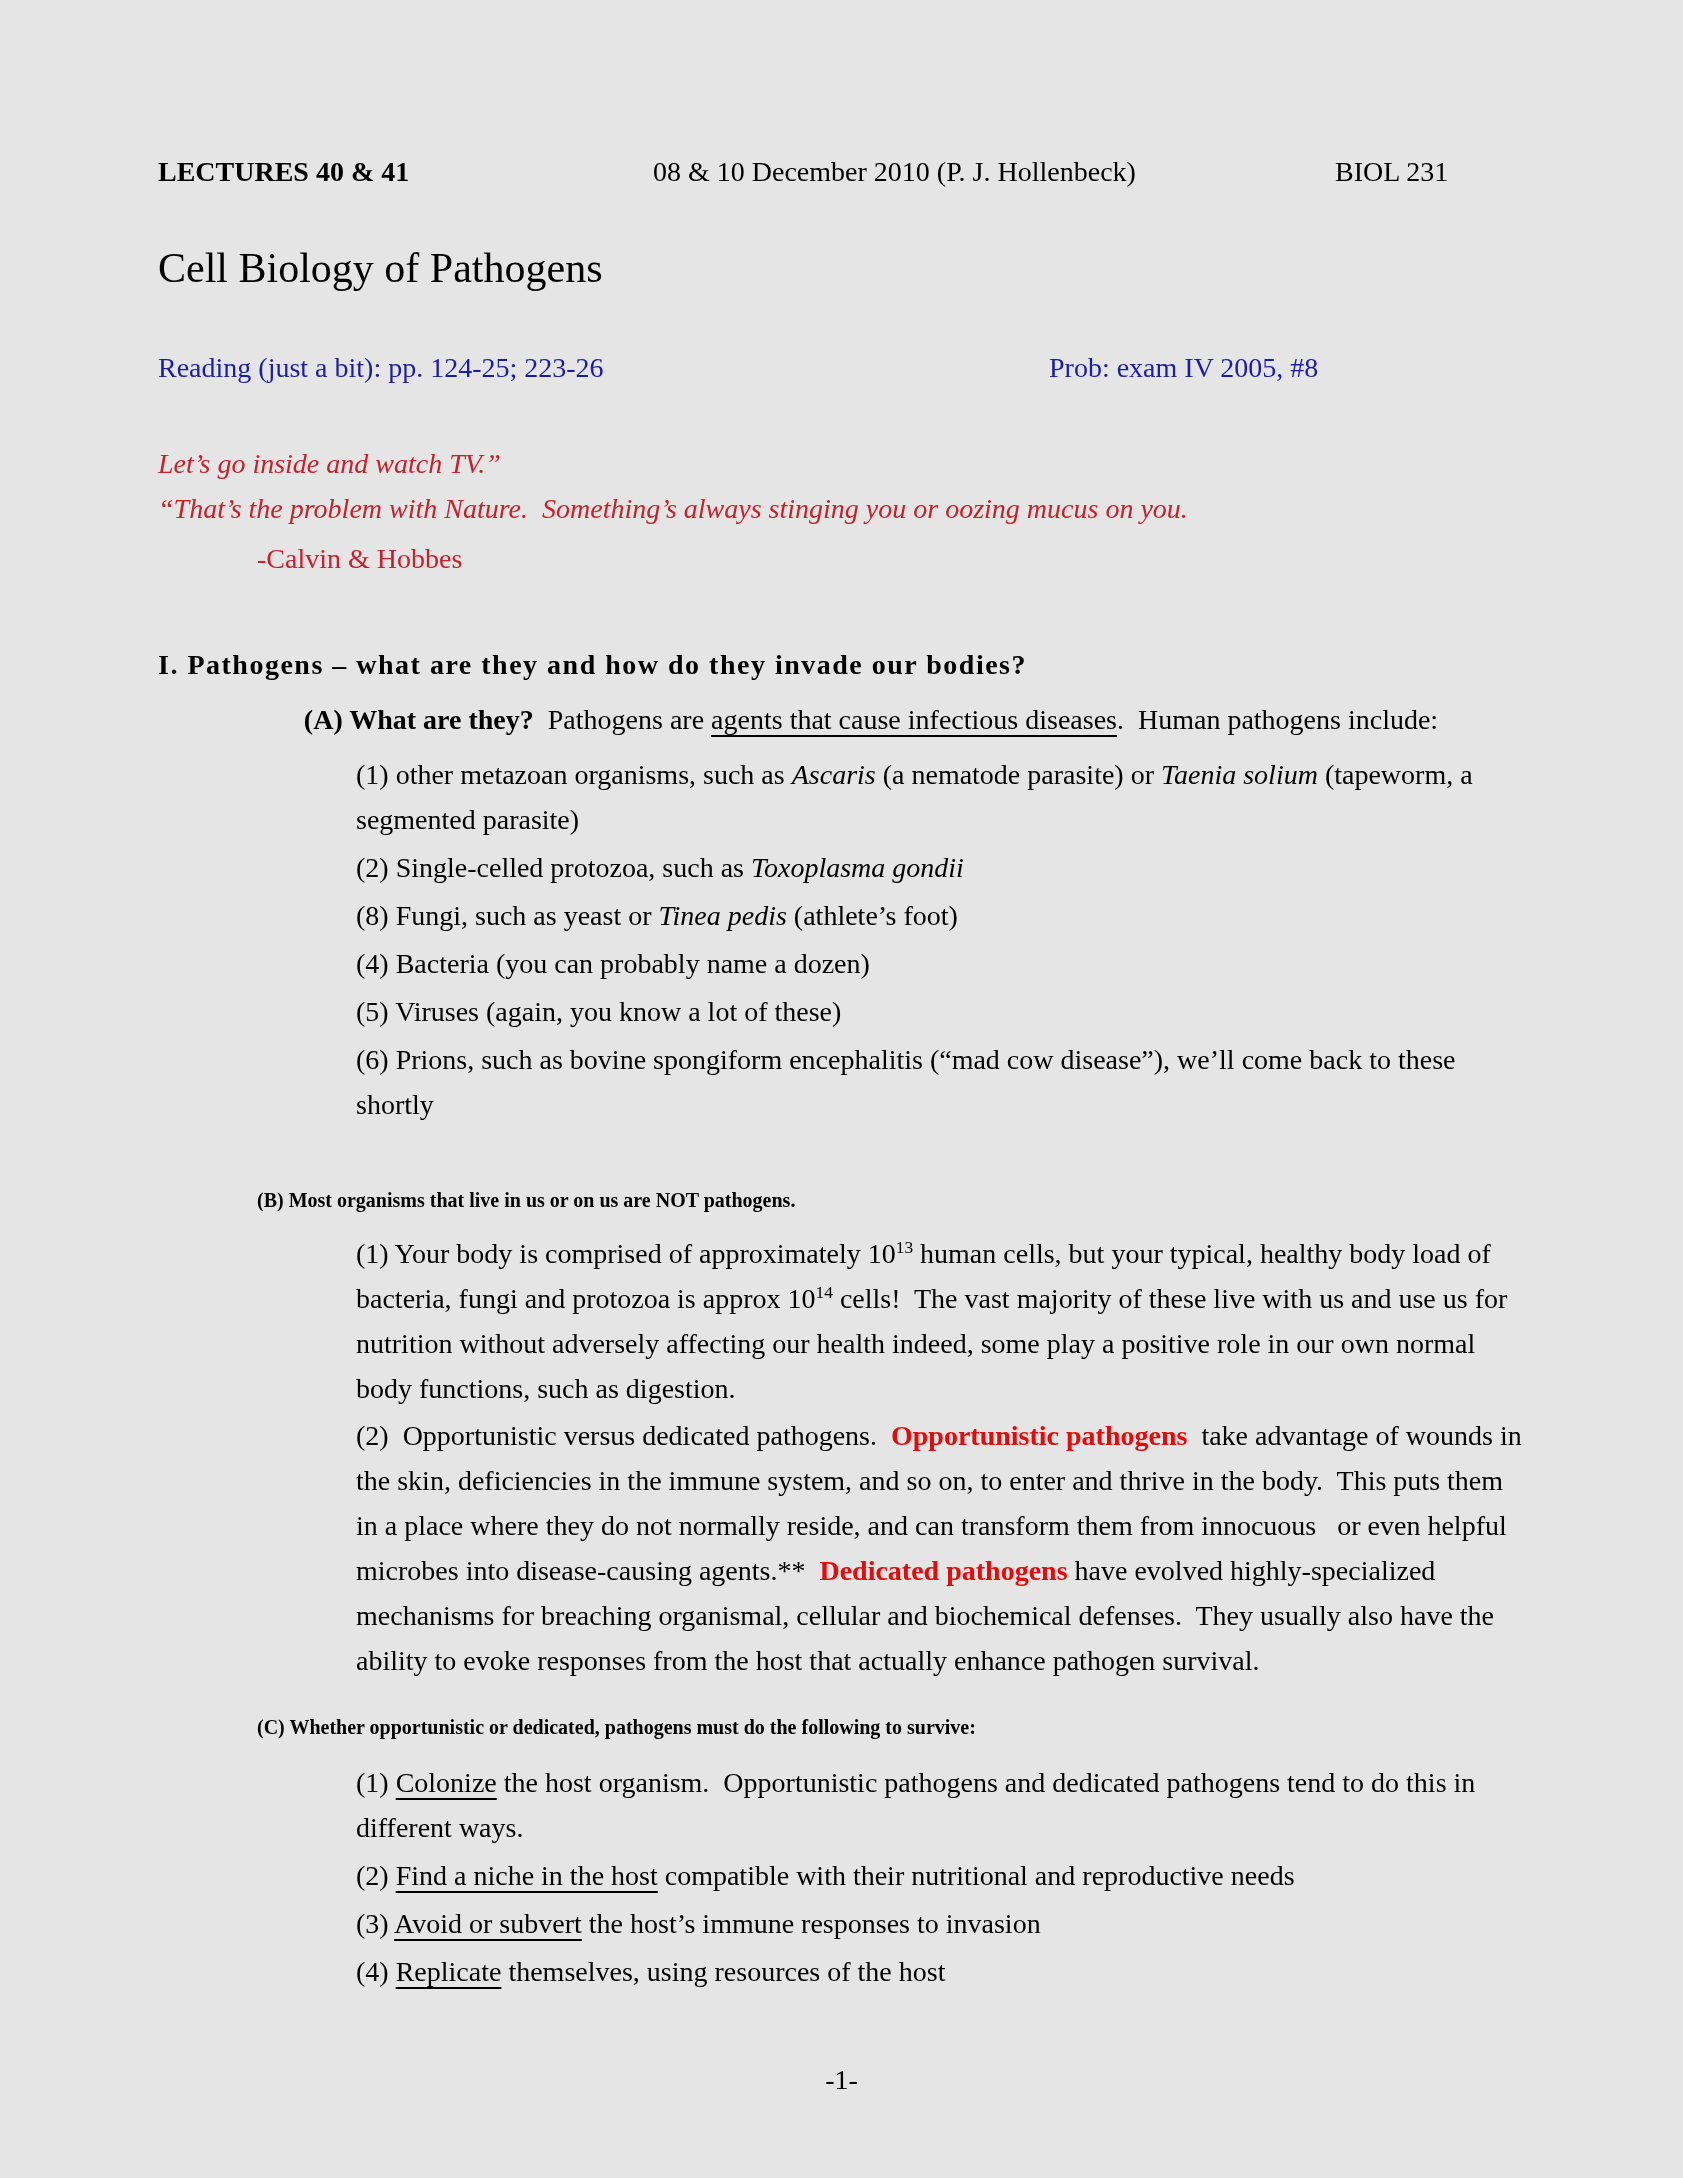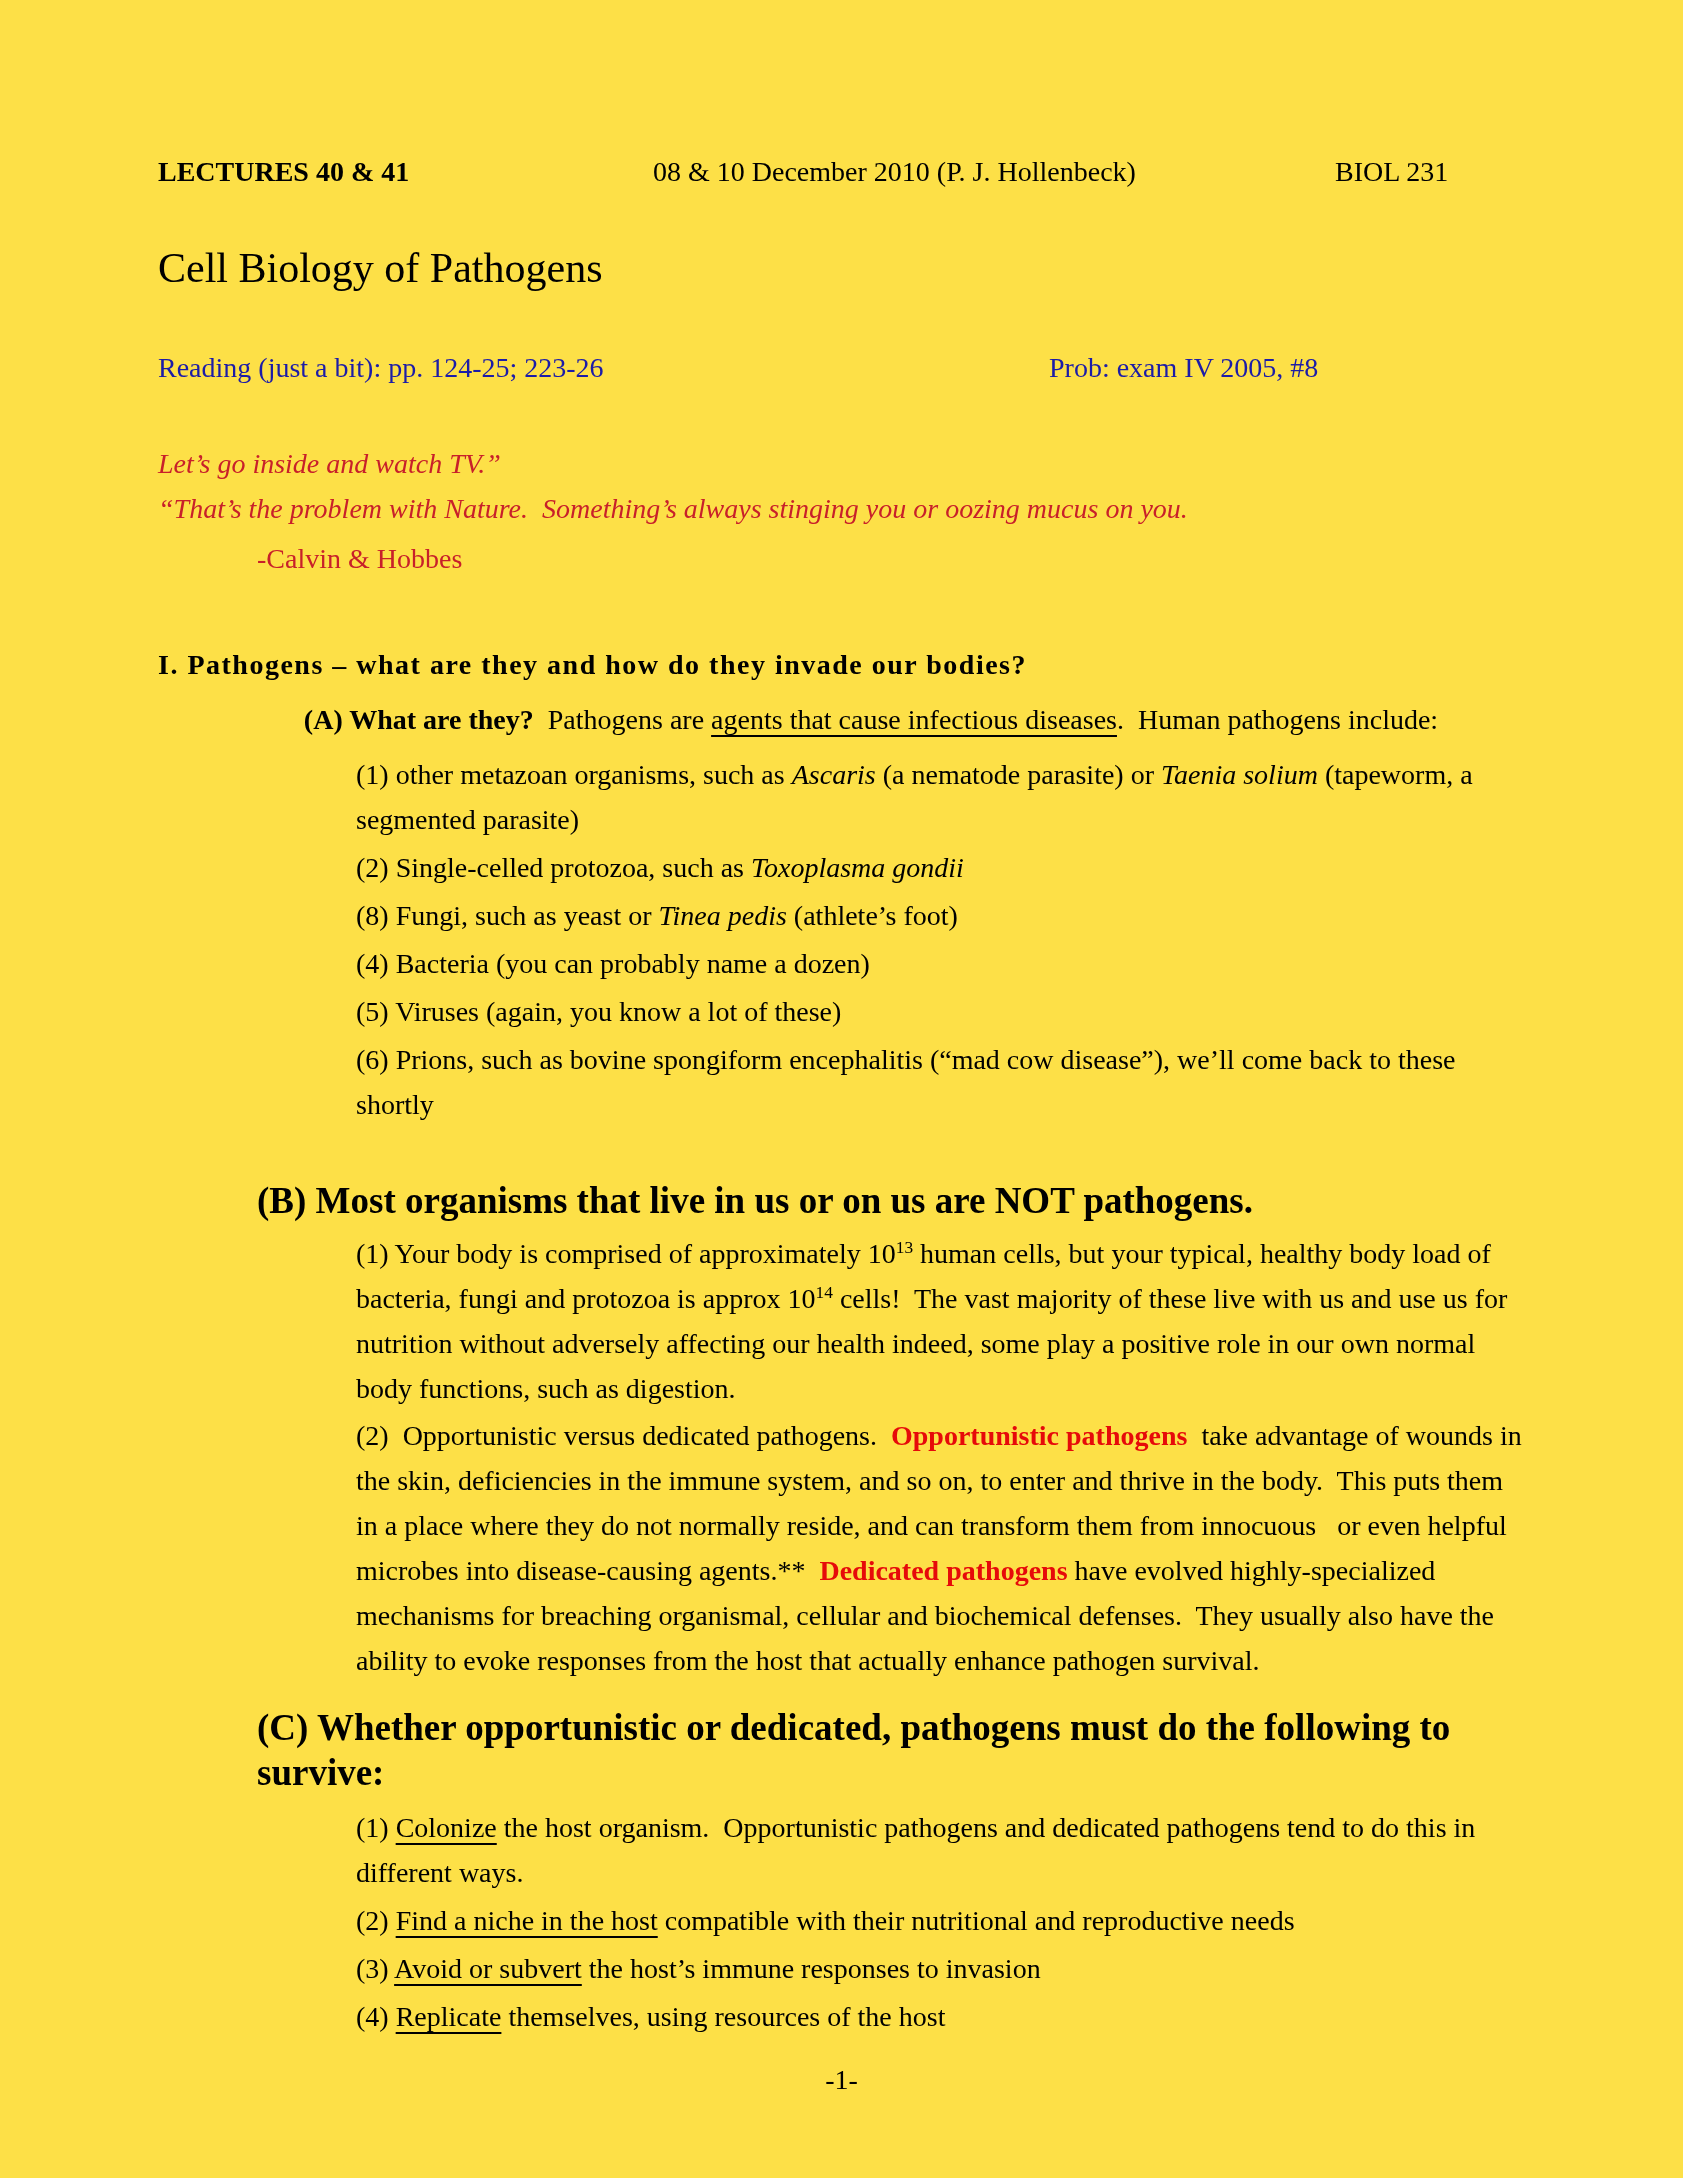--- a/index.html
+++ b/index.html
@@ -1,40 +1,40 @@
 <!DOCTYPE html>
 <html><head>
 <meta charset="utf-8">
 <style>
   html,body{margin:0;padding:0;background:#ffffff;}
   body{
     width:1683px;height:2178px;
     font-family:"Liberation Serif","DejaVu Serif",serif;
     font-size:28px;color:#000000;
   }
-  .page{position:relative;width:1683px;height:2178px;overflow:hidden;background:#fde047;}
+  .page{position:relative;width:1683px;height:2178px;overflow:hidden;background:#e5e5e5;}
   .content{padding:149px 158px 0 158px;}
 
   .doc-header{position:relative;height:45px;line-height:45px;}
   .h-left{position:absolute;left:0;font-weight:bold;}
   .h-center{position:absolute;left:495px;}
   .h-right{position:absolute;left:1177px;text-align:center;}
 
   .title{font-size:42px;font-weight:normal;margin:50px 0 0 0;line-height:48px;}
 
   .info-line{position:relative;height:45px;line-height:45px;margin-top:53px;color:#1c1ca8;}
   .reading{position:absolute;left:0;}
   .problem{position:absolute;left:891px;}
 
   .quote{margin-top:51px;color:#c8202a;font-style:italic;line-height:45px;}
   .q-line{display:block;white-space:pre-wrap;}
   .attribution{margin-top:5px;padding-left:99px;color:#c8202a;line-height:45px;}
 
   .sec-heading{font-size:28px;font-weight:bold;letter-spacing:1.5px;margin:61px 0 0 0;line-height:45px;}
-  .sub-heading{font-size:37px;font-weight:bold;margin:0;line-height:45px;}
+  .sub-heading{font-size:20px;font-weight:bold;margin:0;line-height:45px;}
   .hB{margin:51px 0 0 99px;}
   .hC{margin:22px 0 0 99px;}
 
   .para{margin:0;line-height:45px;white-space:pre-wrap;}
   .ind1{margin-left:99px;max-width:1228px;text-align:center;}
   .ind2{margin-left:198px;max-width:1168px;}
   .pa{margin-top:10px;}
   .list{margin-top:10px;}
   .item{margin-bottom:3px;}
   .pb1{margin-top:8px;}

